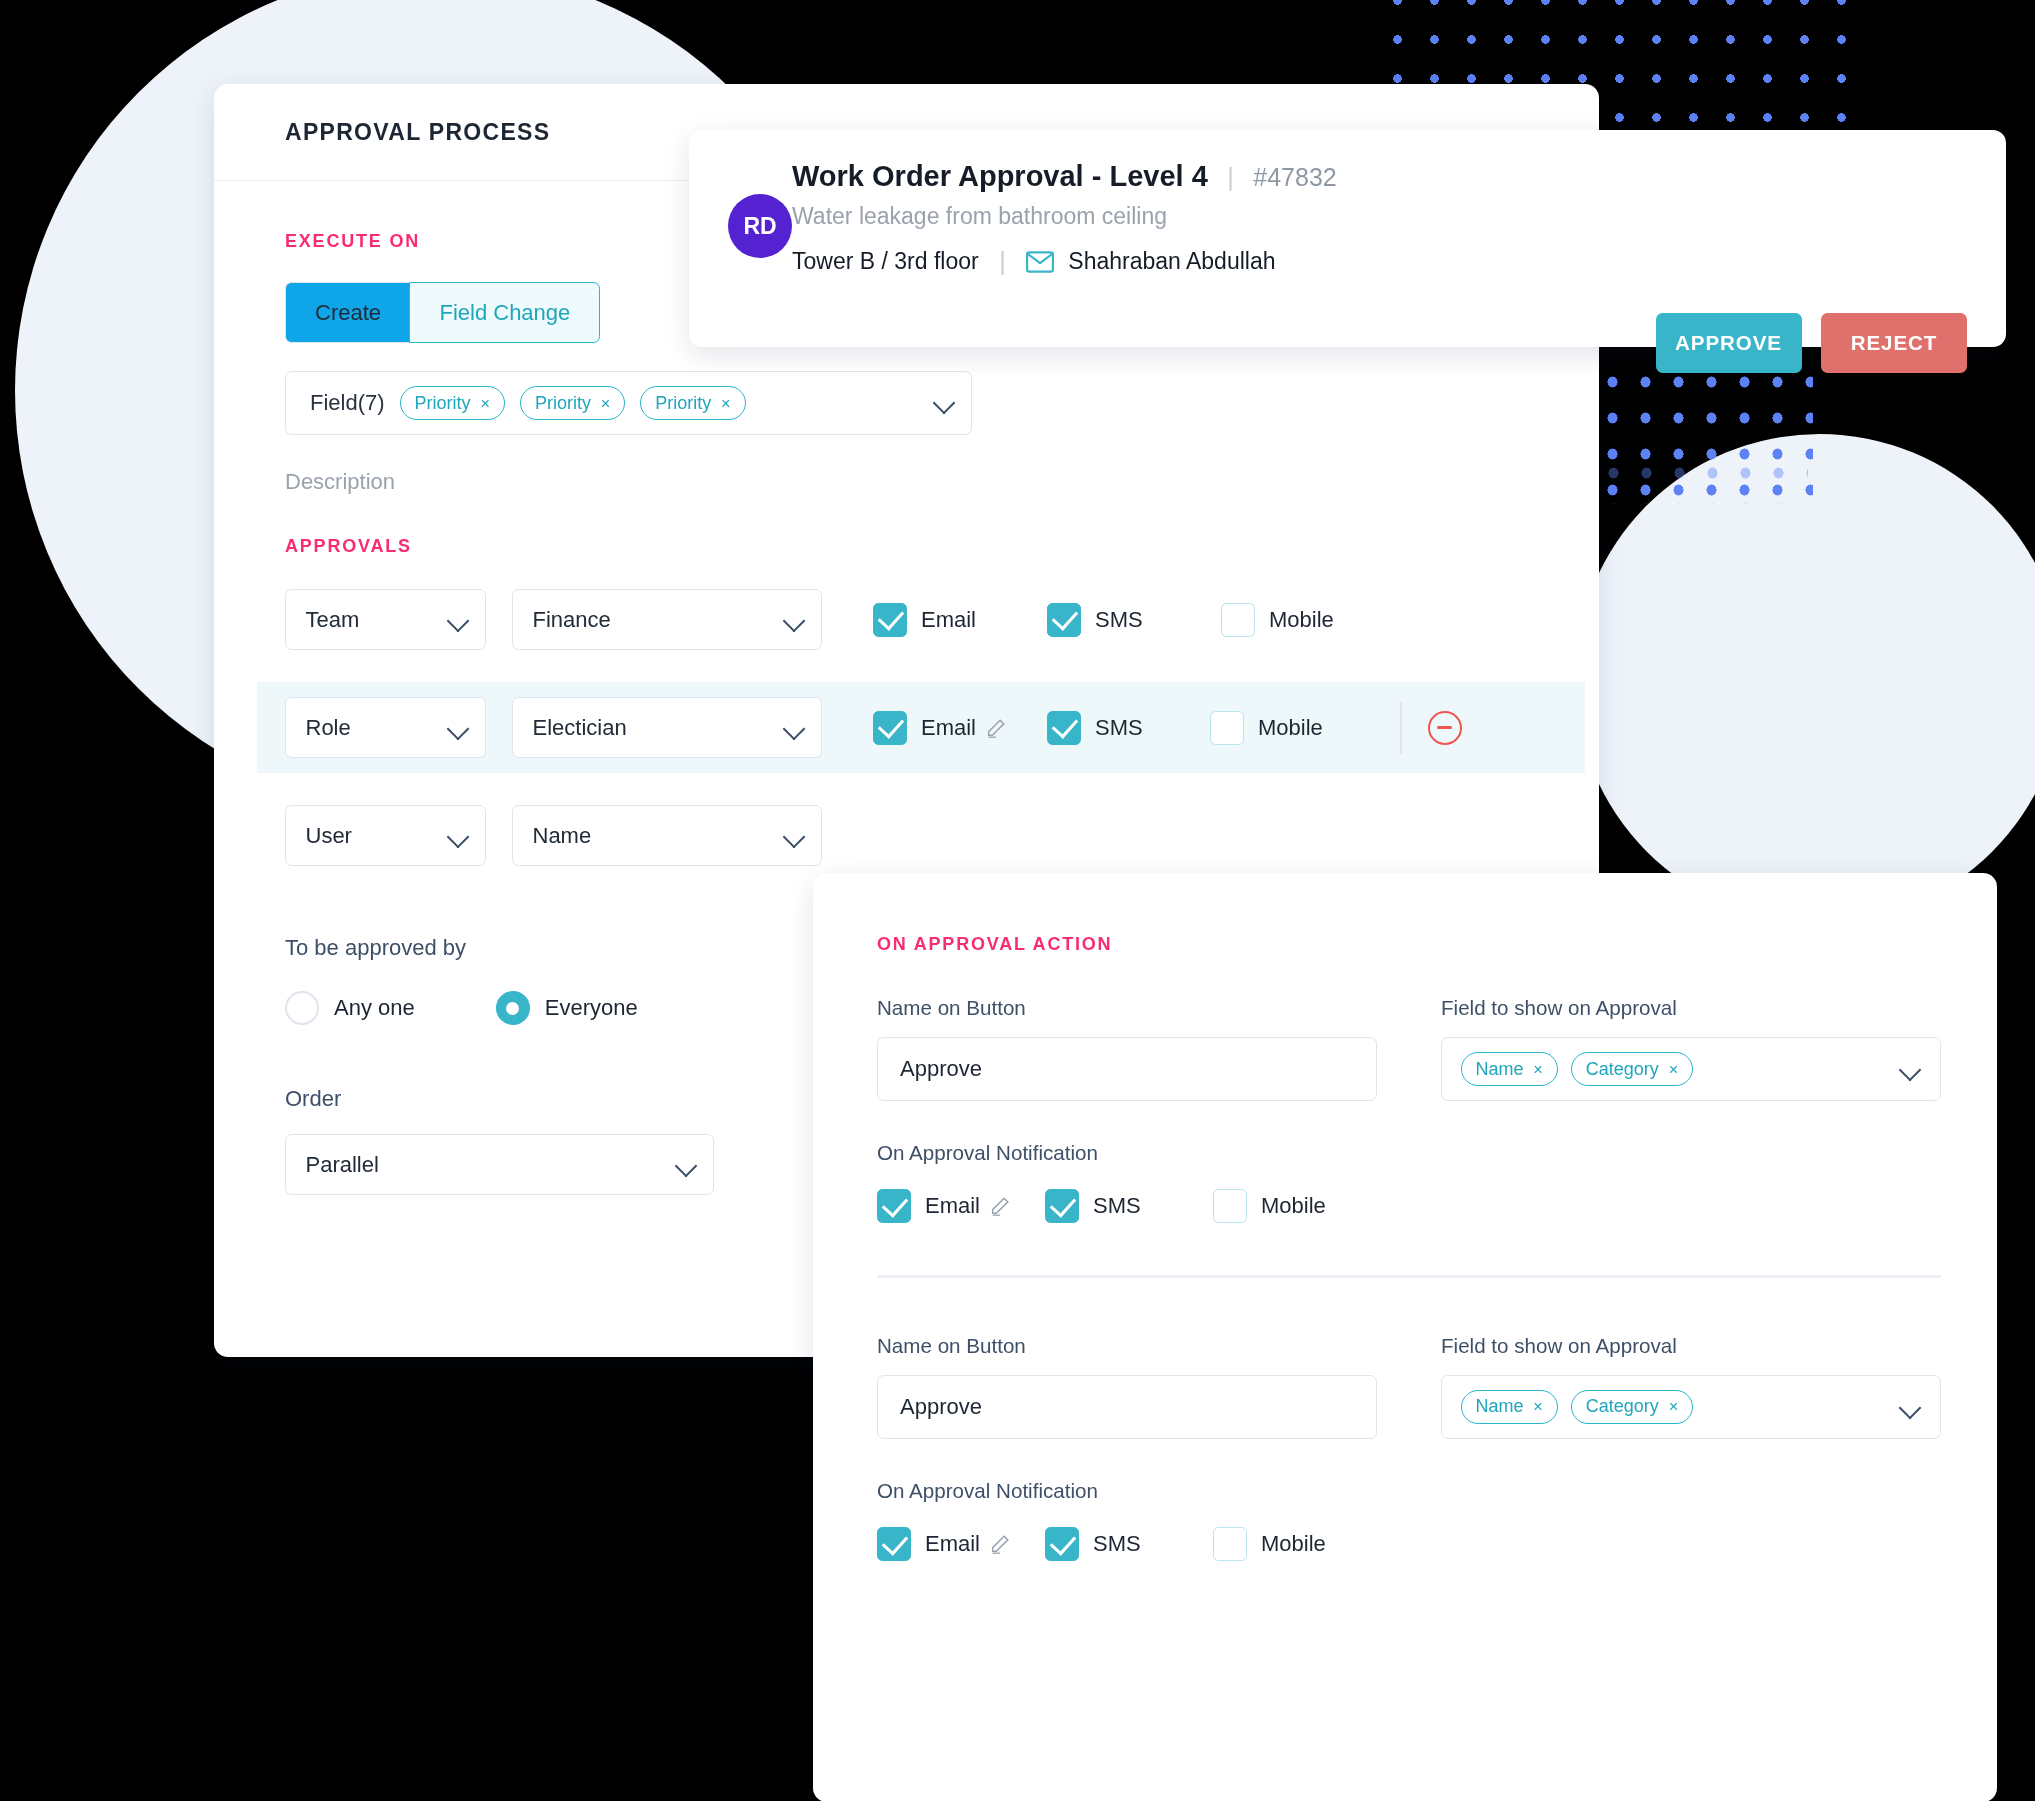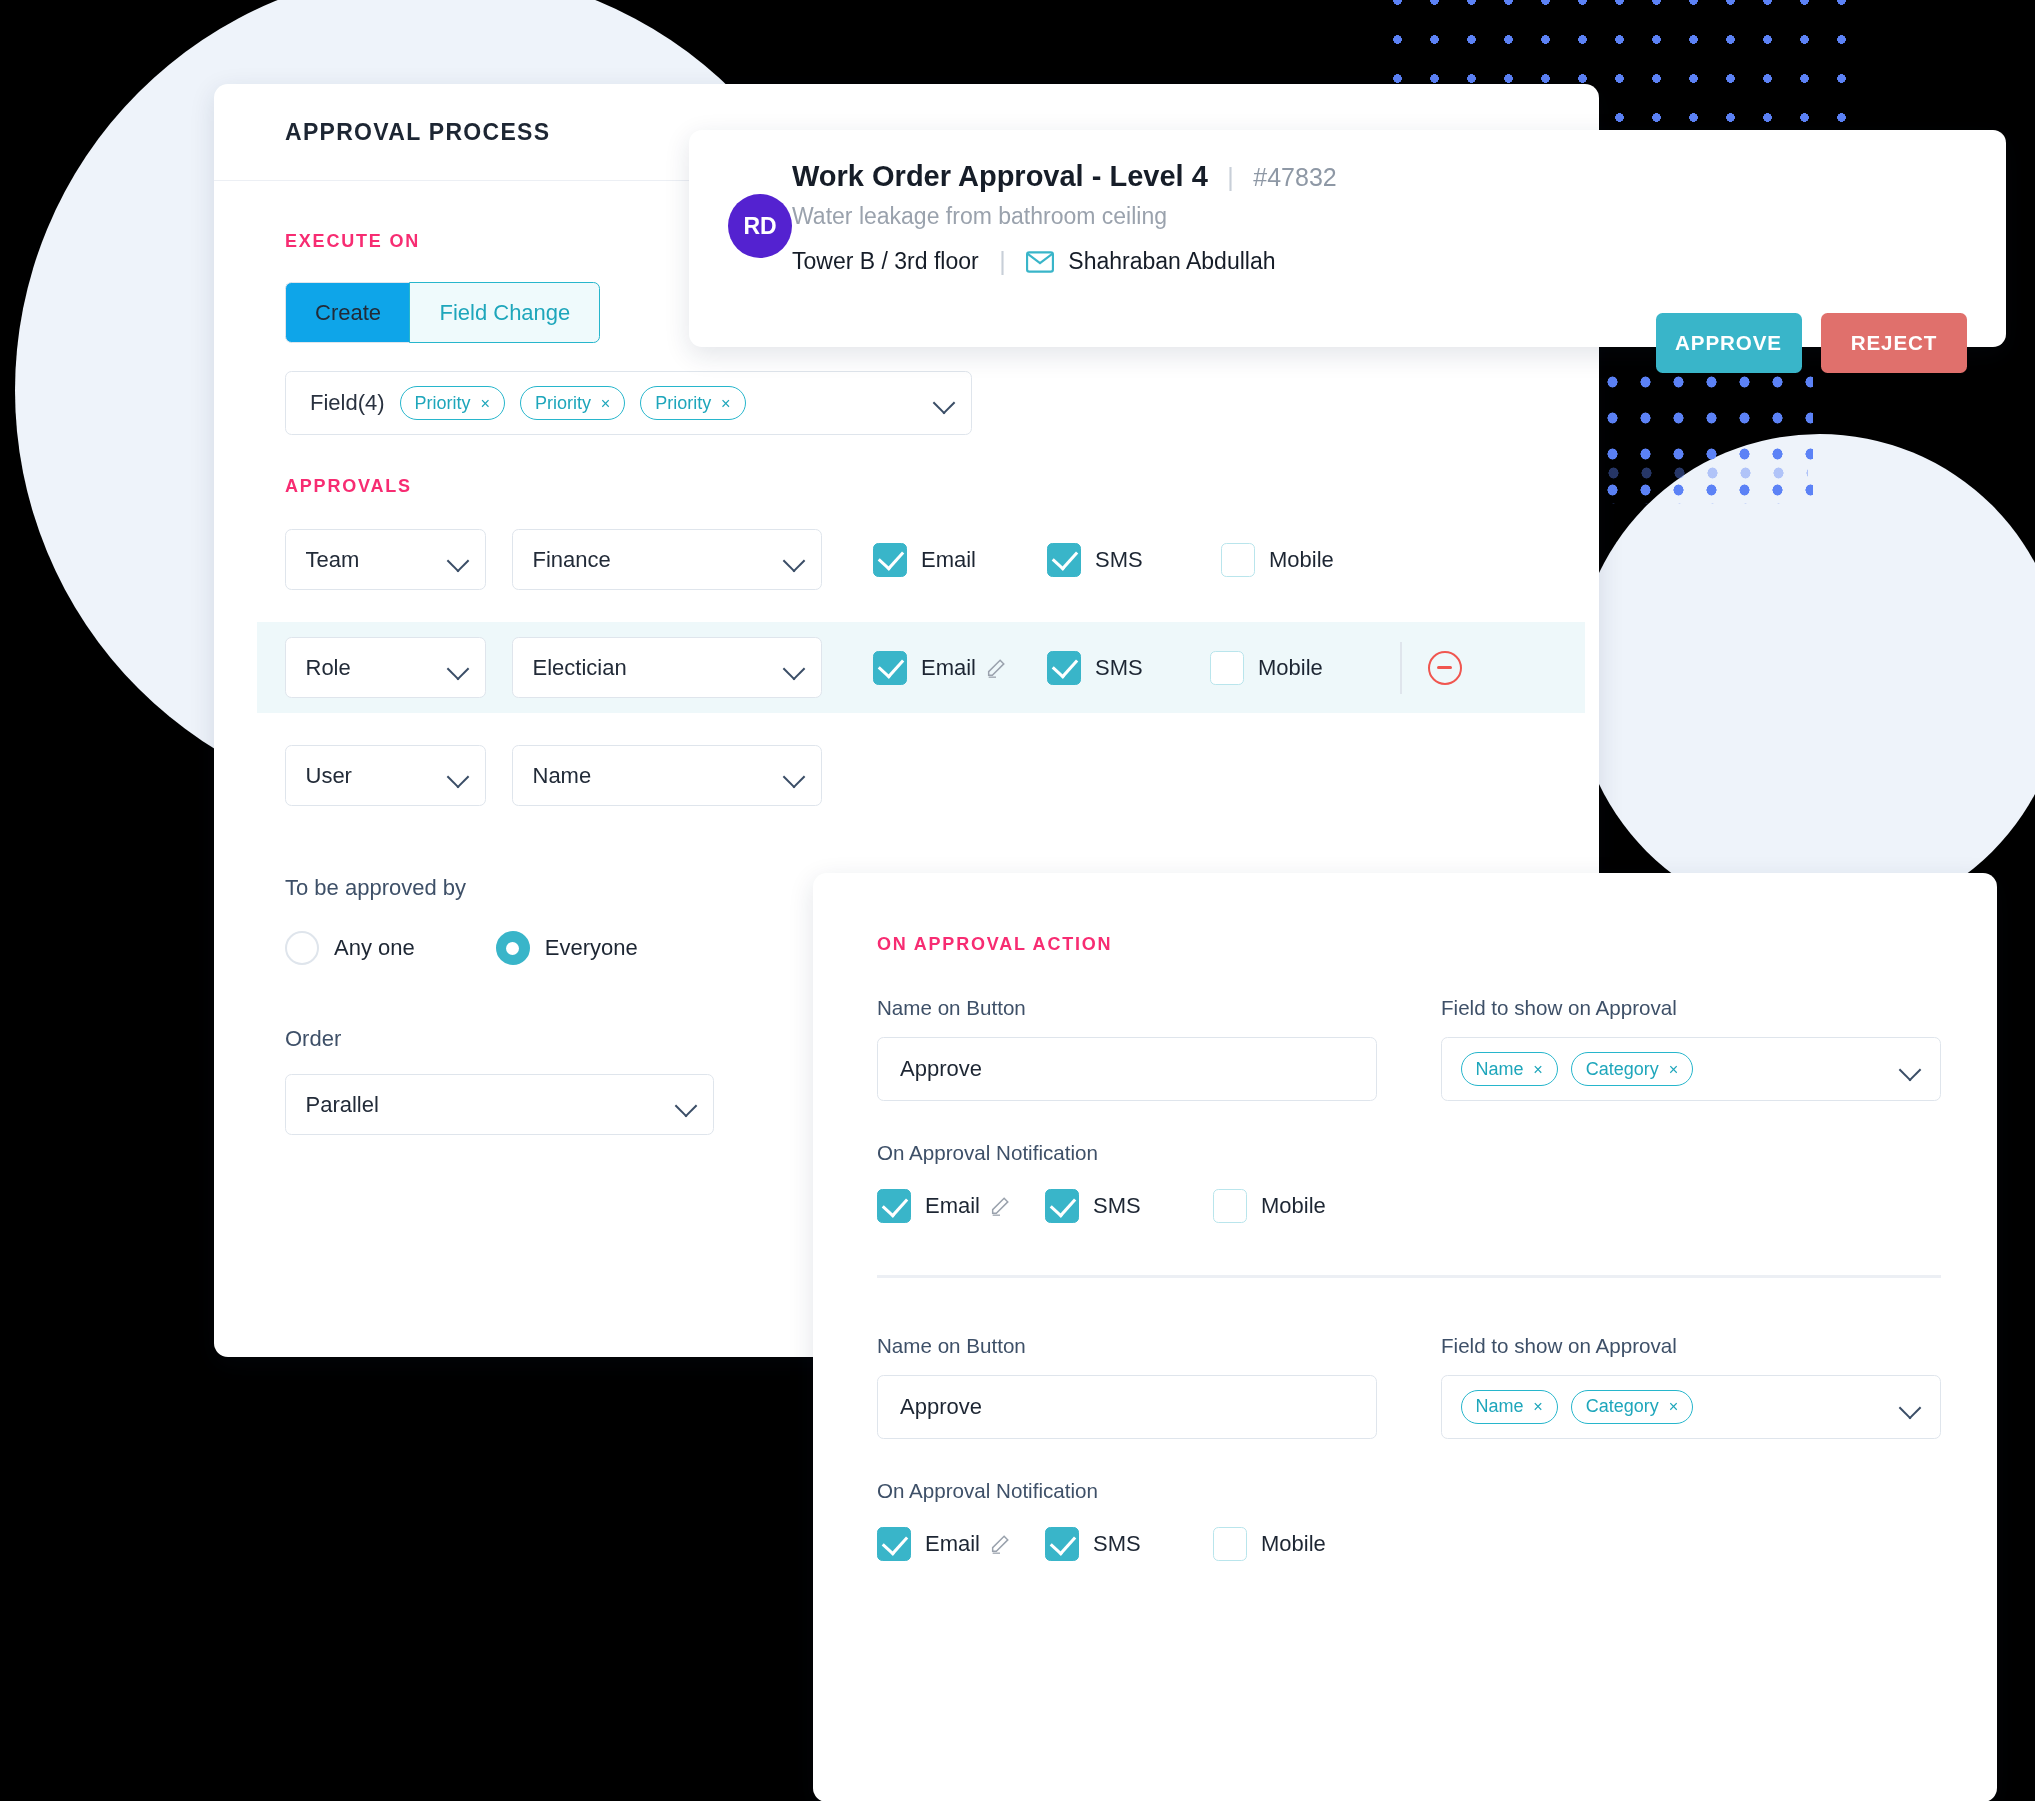--- a/index.html
+++ b/index.html
@@ -354,36 +354,37 @@
     <div class="panel-body">
 
       <div class="section-label">EXECUTE ON</div>
 
       <div class="segmented">
         <div class="seg">Create</div>
         <div class="seg active">Field Change</div>
       </div>
 
       <div class="field-select">
-        <span class="field-label">Field(4)</span>
+        <span class="field-label">Field(7)</span>
         <span class="chip">
           <span>Priority</span>
           <span class="x">×</span>
         </span>
         <span class="chip">
           <span>Priority</span>
           <span class="x">×</span>
         </span>
         <span class="chip">
           <span>Priority</span>
           <span class="x">×</span>
         </span>
         <span class="caret"></span>
       </div>
 
+      <div class="description-text">Description</div>
 
       <div class="section-label approvals-label">APPROVALS</div>
 
       
       <div class="approval-row">
         <div class="dropdown w1">
           <span>Team</span>
           <span class="caret"></span>
         </div>
         <div class="dropdown w2">

